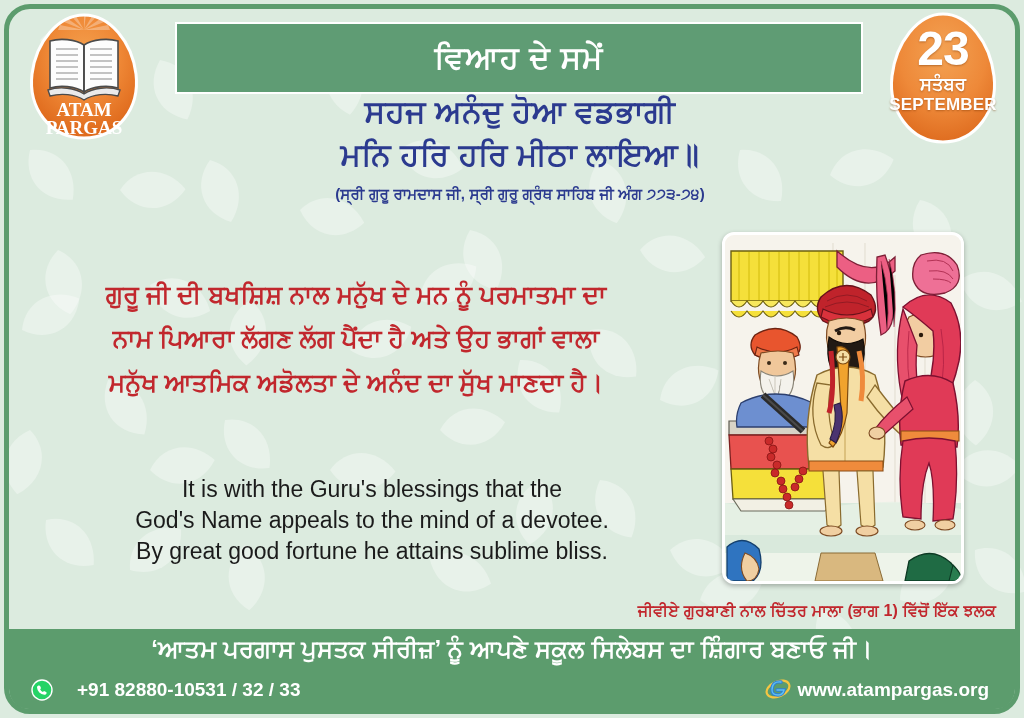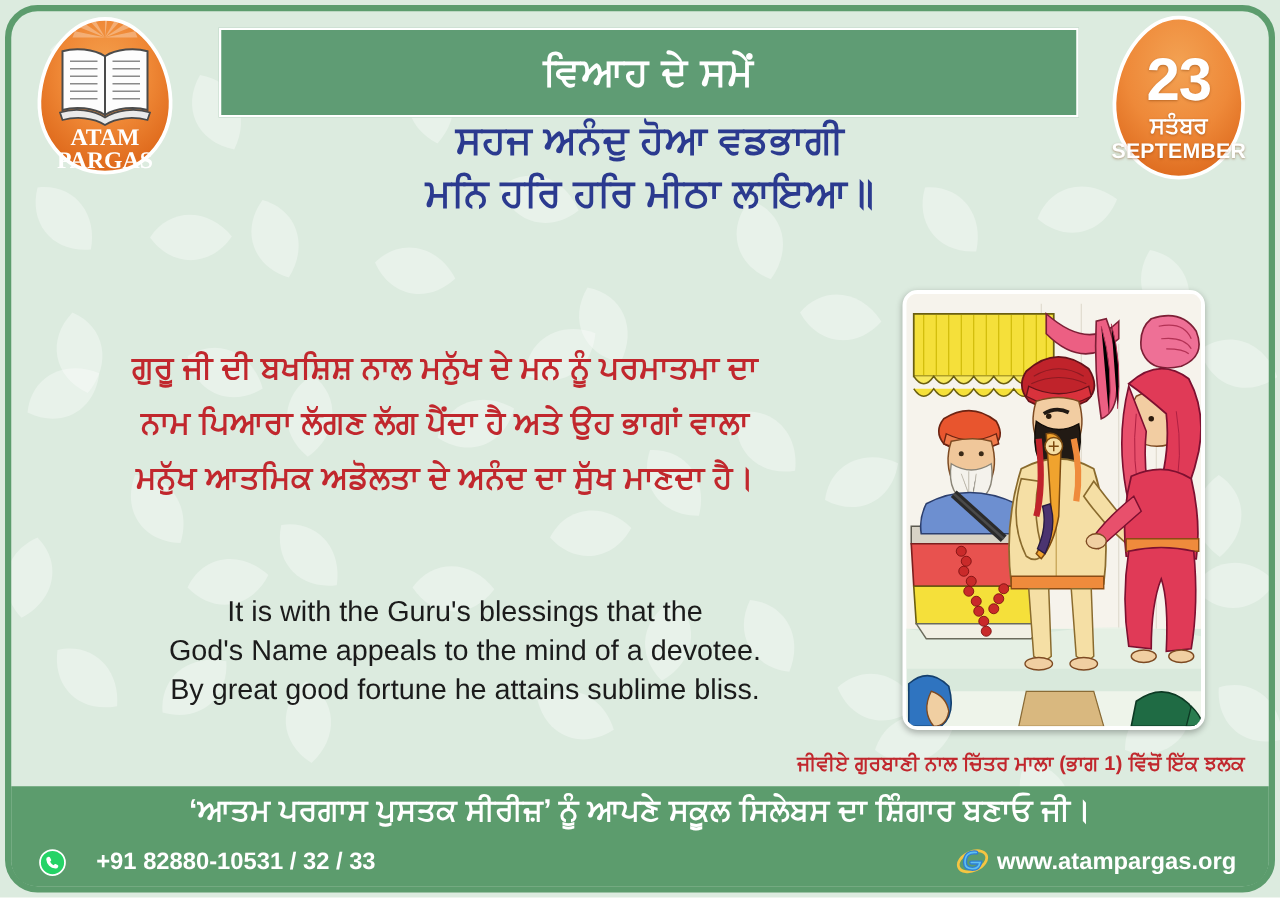--- a/index.html
+++ b/index.html
@@ -53,21 +53,21 @@
     width: 122px; height: 140px;
     z-index: 6;
   }
   .date-badge .badge-text {
     position: absolute;
     inset: 0;
     display: flex;
     flex-direction: column;
     align-items: center;
     justify-content: flex-start;
-    padding-top: 32px;
+    padding-top: 16px;
     color: #ffffff;
     text-shadow: 0 1px 2px rgba(120,50,0,0.45);
   }
   .date-day {
     font-size: 48px;
     font-weight: bold;
     line-height: 46px;
     letter-spacing: -1px;
   }
   .date-month-pa {
@@ -333,20 +333,21 @@
     </div>
   </div>
 
   <div class="title-bar">
     <span class="title-text">ਵਿਆਹ ਦੇ ਸਮੇਂ</span>
   </div>
 
   <div class="quote">
     <div class="quote-line">ਸਹਜ ਅਨੰਦੁ ਹੋਆ ਵਡਭਾਗੀ</div>
     <div class="quote-line">ਮਨਿ ਹਰਿ ਹਰਿ ਮੀਠਾ ਲਾਇਆ॥</div>
+    <div class="citation">(ਸ੍ਰੀ ਗੁਰੂ ਰਾਮਦਾਸ ਜੀ, ਸ੍ਰੀ ਗੁਰੂ ਗ੍ਰੰਥ ਸਾਹਿਬ ਜੀ ਅੰਗ ੭੭੩-੭੪)</div>
   </div>
 
   <div class="pa-body">
     <div class="pa-line">ਗੁਰੂ ਜੀ ਦੀ ਬਖਸ਼ਿਸ਼ ਨਾਲ ਮਨੁੱਖ ਦੇ ਮਨ ਨੂੰ ਪਰਮਾਤਮਾ ਦਾ</div>
     <div class="pa-line">ਨਾਮ ਪਿਆਰਾ ਲੱਗਣ ਲੱਗ ਪੈਂਦਾ ਹੈ ਅਤੇ ਉਹ ਭਾਗਾਂ ਵਾਲਾ</div>
     <div class="pa-line">ਮਨੁੱਖ ਆਤਮਿਕ ਅਡੋਲਤਾ ਦੇ ਅਨੰਦ ਦਾ ਸੁੱਖ ਮਾਣਦਾ ਹੈ।</div>
   </div>
 
   <div class="en-body">
     <div class="en-line">It is with the Guru's blessings that the</div>

